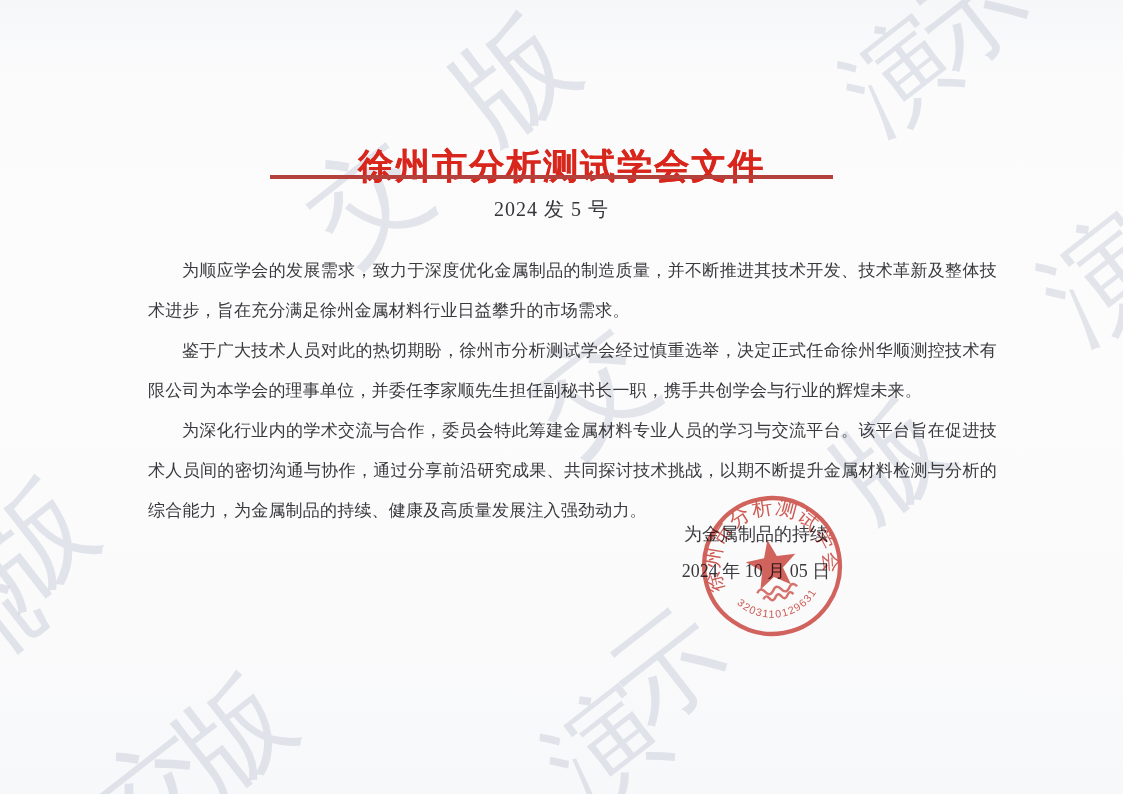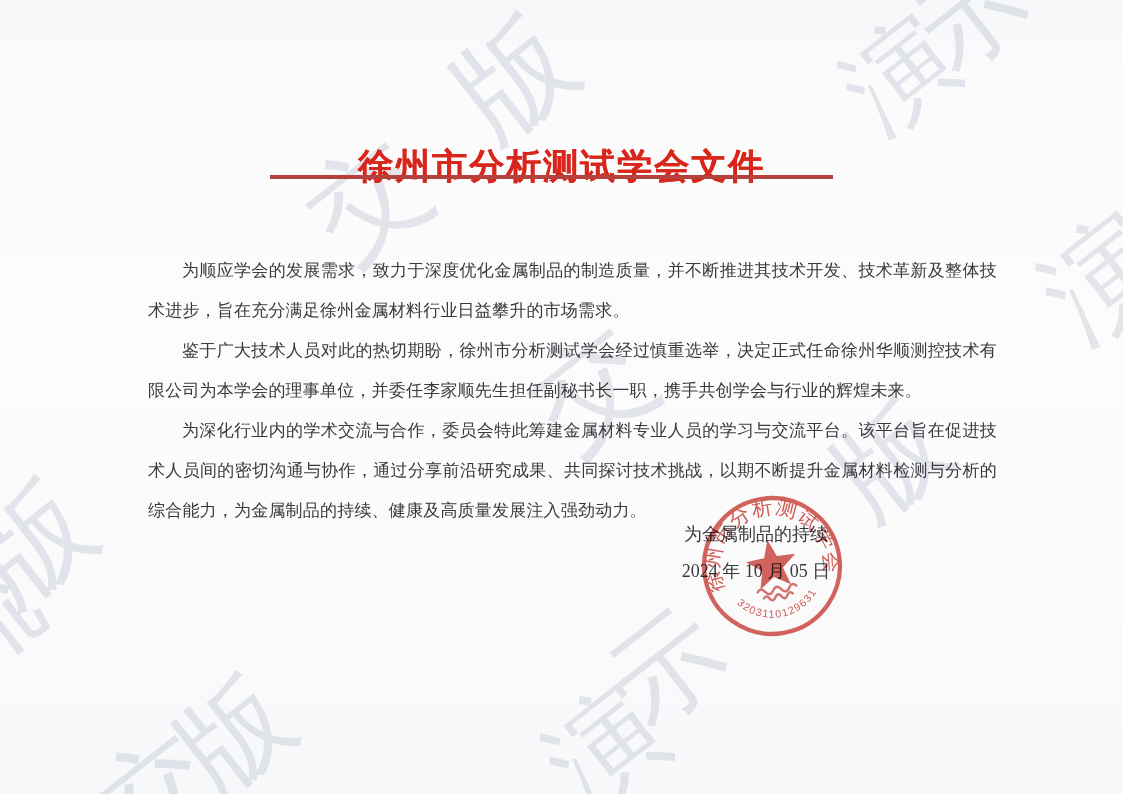--- a/index.html
+++ b/index.html
@@ -68,20 +68,21 @@
     <span class="wm" style="left:592px;top:388px;font-size:116px;">交</span>
     <span class="wm" style="left:892px;top:460px;font-size:110px;">版</span>
     <span class="wm" style="left:668px;top:668px;font-size:108px;">示</span>
     <span class="wm" style="left:606px;top:748px;font-size:112px;">演</span>
     <span class="wm" style="left:235px;top:735px;font-size:110px;">版</span>
     <span class="wm" style="left:158px;top:792px;font-size:110px;">交</span>
   </div>
 
   <div class="doc-title">徐州市分析测试学会文件</div>
   <div class="red-rule"></div>
+  <div class="doc-number">2024 发 5 号</div>
 
   <div class="body-text">
     <p>为顺应学会的发展需求，致力于深度优化金属制品的制造质量，并不断推进其技术开发、技术革新及整体技术进步，旨在充分满足徐州金属材料行业日益攀升的市场需求。</p>
     <p>鉴于广大技术人员对此的热切期盼，徐州市分析测试学会经过慎重选举，决定正式任命徐州华顺测控技术有限公司为本学会的理事单位，并委任李家顺先生担任副秘书长一职，携手共创学会与行业的辉煌未来。</p>
     <p>为深化行业内的学术交流与合作，委员会特此筹建金属材料专业人员的学习与交流平台。该平台旨在促进技术人员间的密切沟通与协作，通过分享前沿研究成果、共同探讨技术挑战，以期不断提升金属材料检测与分析的综合能力，为金属制品的持续、健康及高质量发展注入强劲动力。</p>
   </div>
 
   <div class="sign-block">
     <div>为金属制品的持续</div>
     <div>2024 年 10 月 05 日</div>

